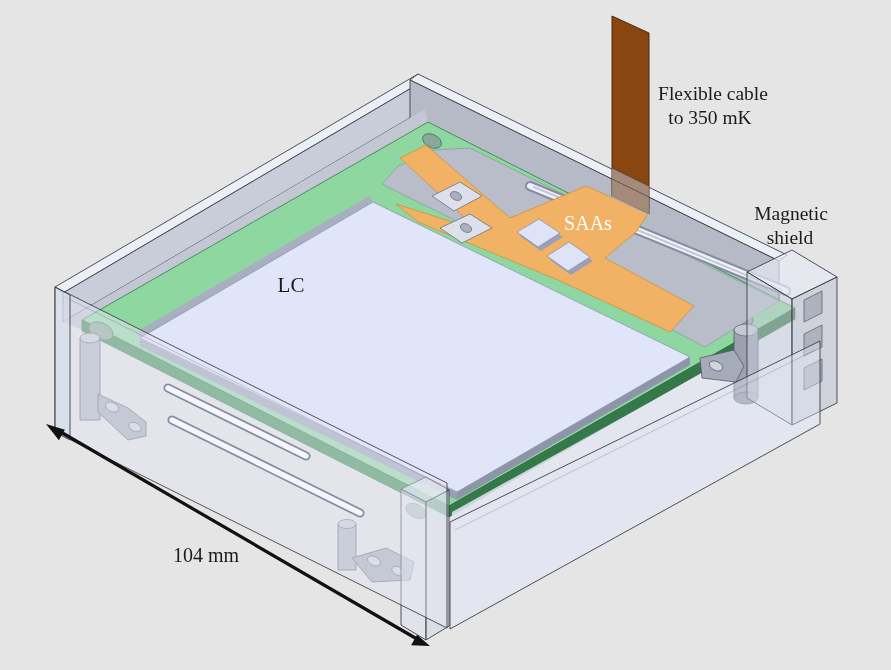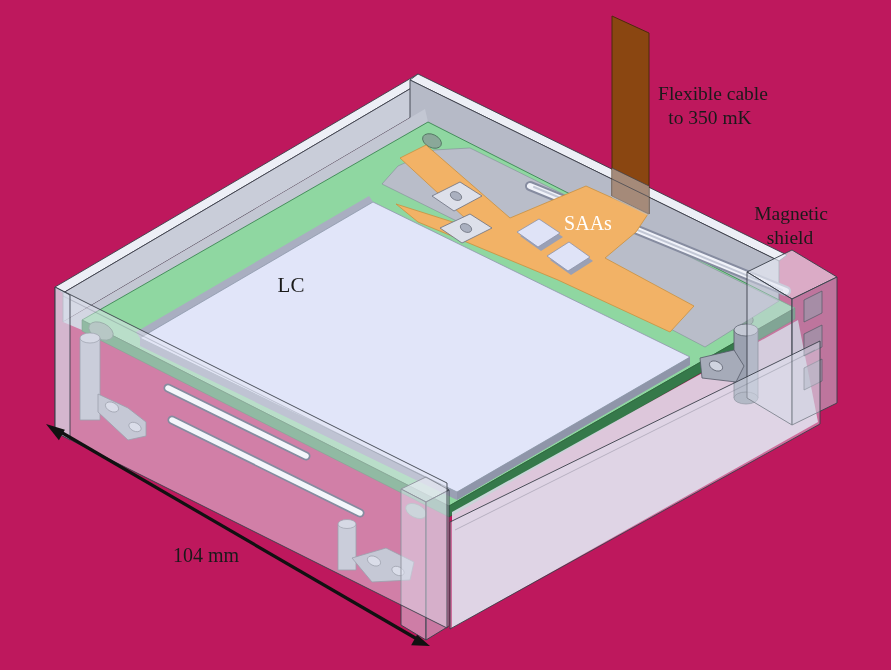--- a/index.html
+++ b/index.html
@@ -1,16 +1,16 @@
 <!DOCTYPE html>
 <html><head>
 <meta charset="utf-8">
 <style>
   html,body{margin:0;padding:0;background:#ffffff;}
-  .stage{position:relative;width:891px;height:670px;background:#be185d;overflow:hidden;
+  .stage{position:relative;width:891px;height:670px;background:#e5e5e5;overflow:hidden;
          font-family:"Liberation Serif","DejaVu Serif",serif;}
   svg{display:block}
   .lbl{fill:#1a1a1a;font-family:"Liberation Serif","DejaVu Serif",serif;}
   .lbl-white{fill:#ffffff;font-family:"Liberation Serif","DejaVu Serif",serif;}
   .outline{stroke:#3a3f4a;stroke-width:0.9;}
 </style>
 </head>
 <body>
 
 <div class="stage">

